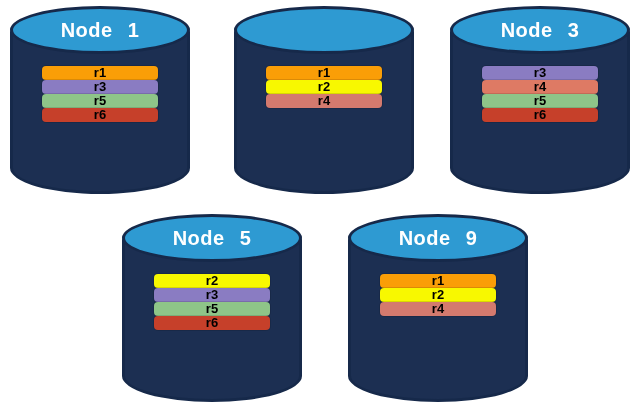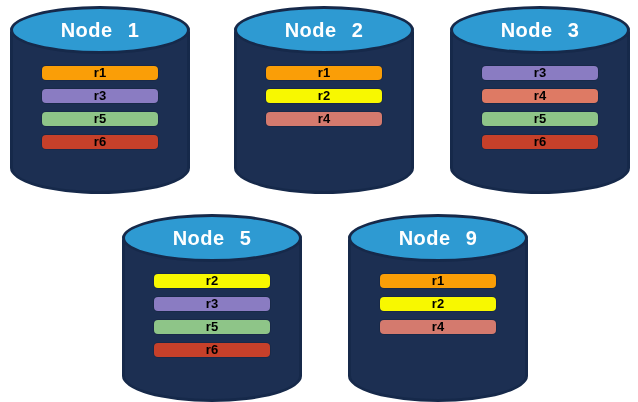--- a/index.html
+++ b/index.html
@@ -34,21 +34,21 @@
   }
   .cyl-title{
     position:absolute;left:0;right:0;top:0;height:48px;
     display:flex;align-items:center;justify-content:center;
     color:var(--title-color);
     font-size:20px;font-weight:bold;word-spacing:9px;letter-spacing:0.5px;
     z-index:3;
   }
   .bars{
     position:absolute;left:32px;right:32px;top:60px;
-    display:flex;flex-direction:column;gap:9px;
+    display:flex;flex-direction:column;
     z-index:4;
   }
   .bar{
     height:14px;line-height:14px;border-radius:4px;
     text-align:center;font-size:13px;font-weight:bold;
     color:var(--bar-text);
     box-shadow:0 0 0 1px rgba(0,0,0,0.12);
   }
 </style>
 </head>
@@ -64,21 +64,20 @@
       <div class="bar" style="background: rgb(250, 158, 7);">r1</div>
       <div class="bar" style="background: rgb(138, 124, 194);">r3</div>
       <div class="bar" style="background: rgb(142, 197, 136);">r5</div>
       <div class="bar" style="background: rgb(198, 64, 42);">r6</div>
     </div>
   </div>
 
   <div class="node" style="left:234px;top:6px;">
     <div class="cyl-body"></div>
     <div class="cyl-top"></div>
-    <div class="cyl-title">Node 2</div>
     <div class="bars">
       <div class="bar" style="background: rgb(250, 158, 7);">r1</div>
       <div class="bar" style="background: rgb(248, 248, 0);">r2</div>
       <div class="bar" style="background: rgb(212, 122, 110);">r4</div>
     </div>
   </div>
 
   <div class="node" style="left:450px;top:6px;">
     <div class="cyl-body"></div>
     <div class="cyl-top"></div>

